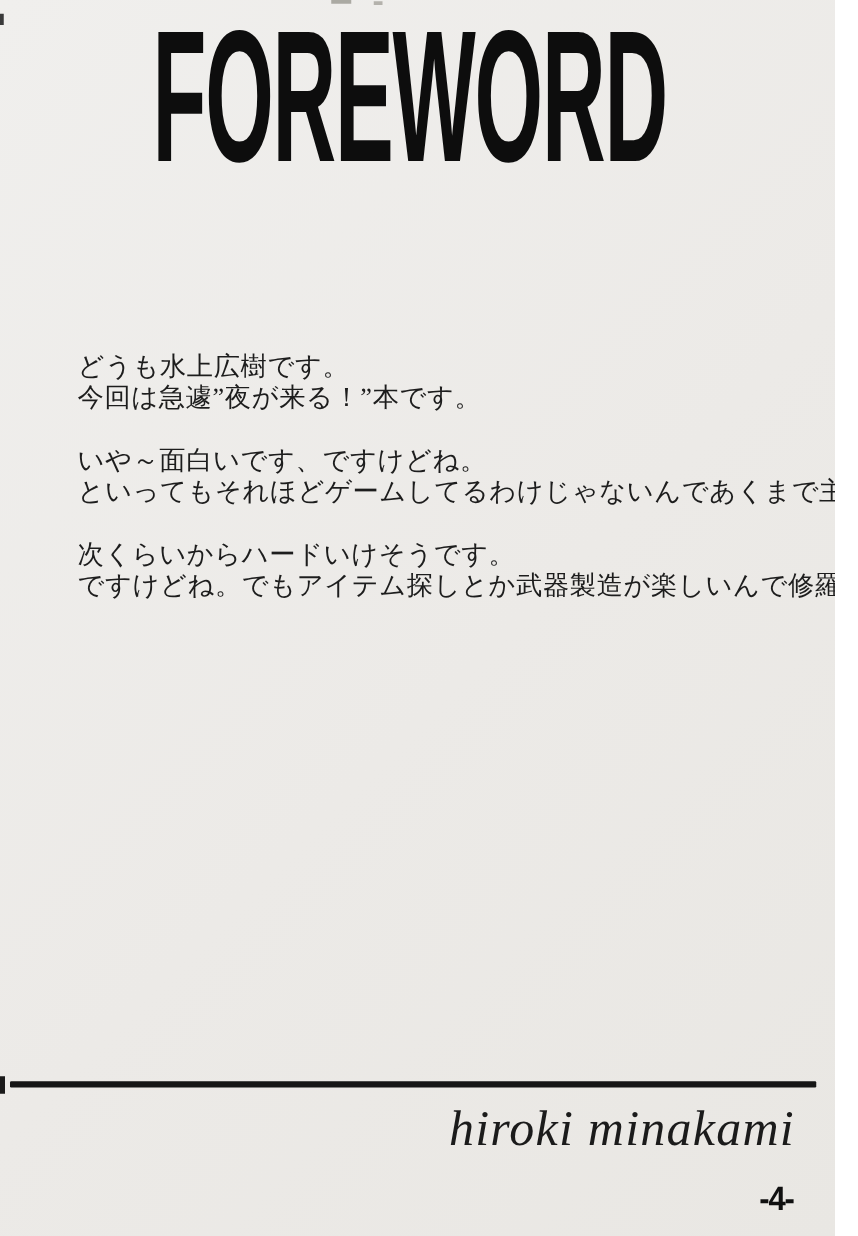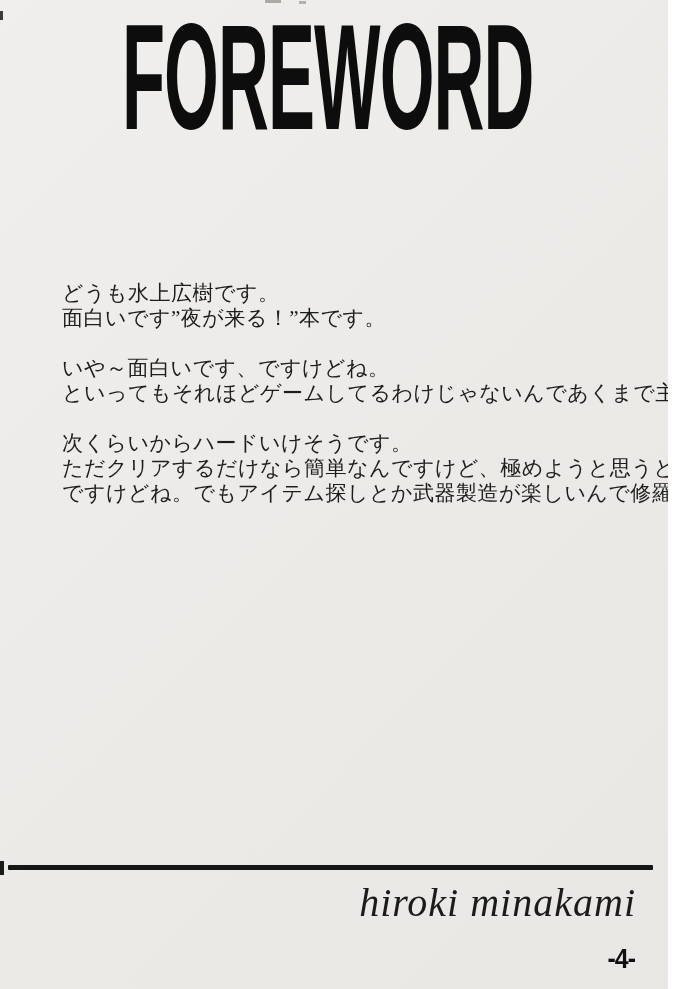--- a/index.html
+++ b/index.html
@@ -124,29 +124,28 @@
 
   <div class="artifact-top-left"></div>
   <div class="artifact-speck-a"></div>
   <div class="artifact-speck-b"></div>
 
   <h1 class="title">FOREWORD</h1>
 
   <div class="body-text">
     <p>
       <span class="line">どうも水上広樹です。</span>
-      <span class="line">面白いです”夜が来る！”本です。</span>
+      <span class="line">今回は急遽”夜が来る！”本です。</span>
     </p>
     <p>
       <span class="line">いや～面白いです、ですけどね。</span>
       <span class="line">といってもそれほどゲームしてるわけじゃないんであくまで主観</span>
     </p>
     <p>
       <span class="line">次くらいからハードいけそうです。</span>
-      <span class="line">ただクリアするだけなら簡単なんですけど、極めようと思うと</span>
       <span class="line">ですけどね。でもアイテム探しとか武器製造が楽しいんで修羅</span>
     </p>
   </div>
 
   <div class="footer-rule"></div>
   <div class="edge-tick-left"></div>
 
   <div class="signature">hiroki minakami</div>
 
   <div class="page-number">-4-</div>

